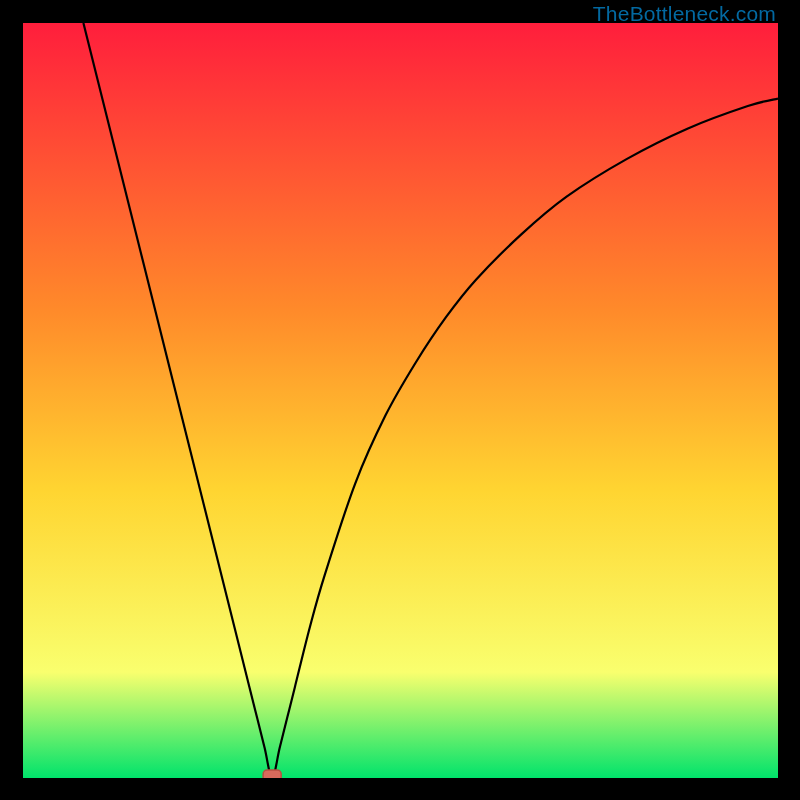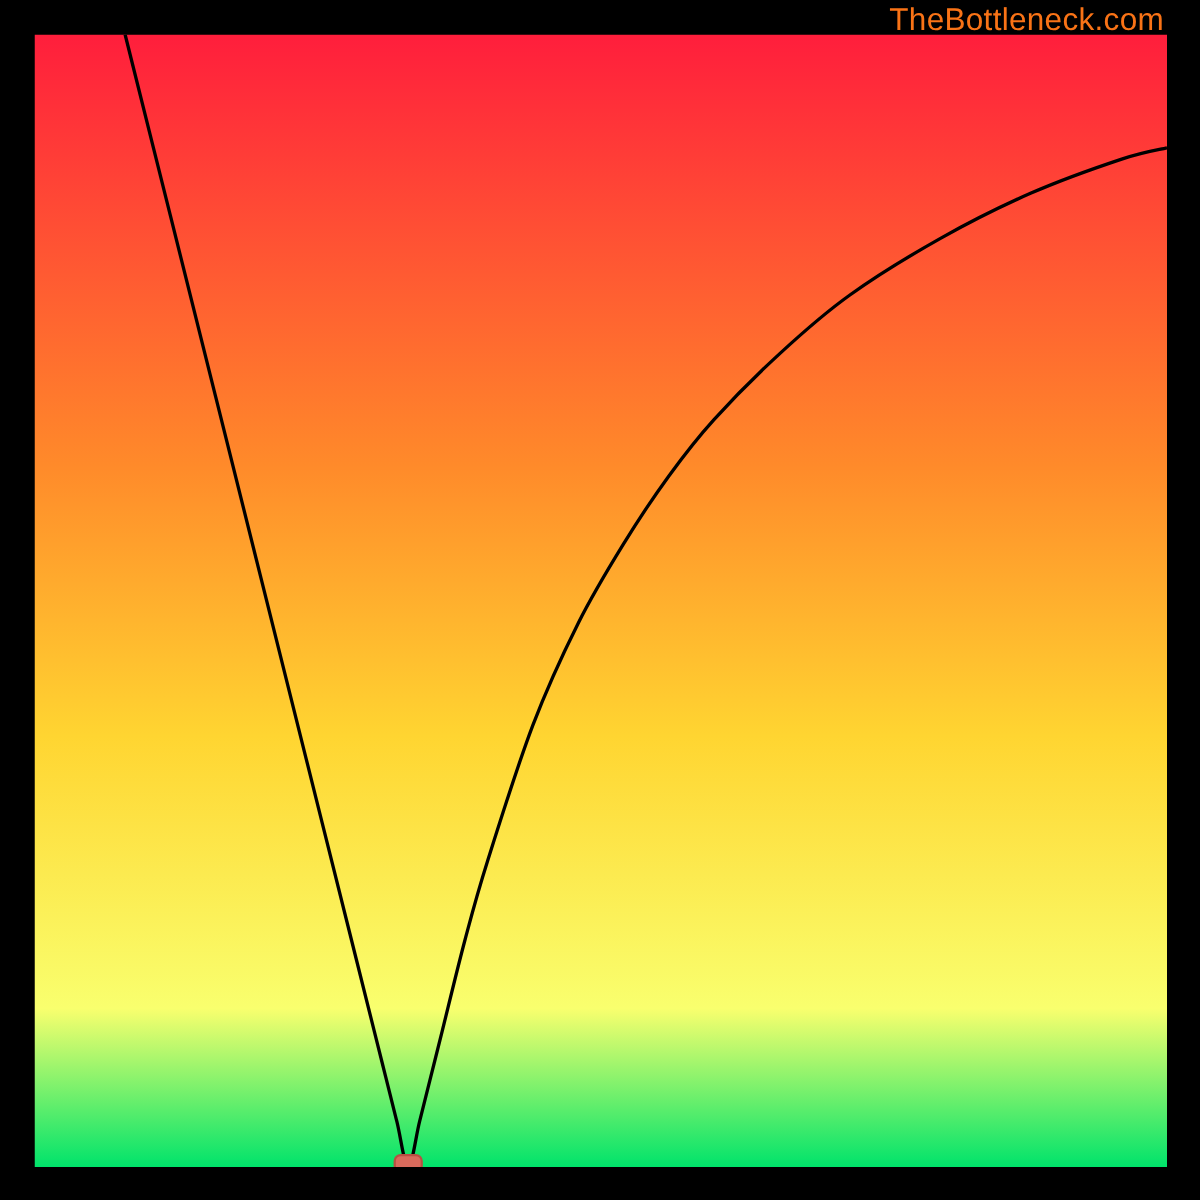--- a/index.html
+++ b/index.html
@@ -22,21 +22,21 @@
     position: absolute;
     left: 0;
     top: 0;
     width: 755px;
     height: 755px;
   }
   .watermark {
     position: absolute;
     top: 2px;
     right: 24px;
-    color: #f97316;
+    color: #0369a1;
     font-size: 21px;
     font-weight: 500;
     letter-spacing: 0.2px;
   }
 </style>
 </head>
 <body>
 
 <div class="frame">
   <svg class="plot" viewBox="0 0 755 755" preserveAspectRatio="none">

